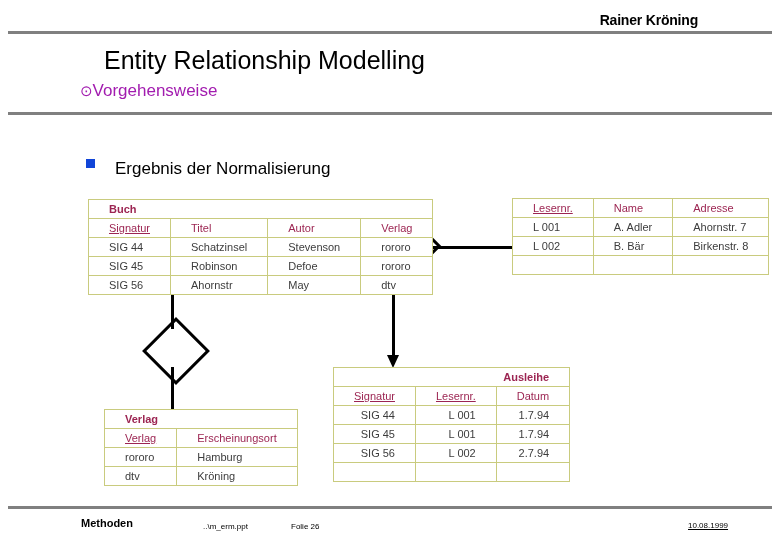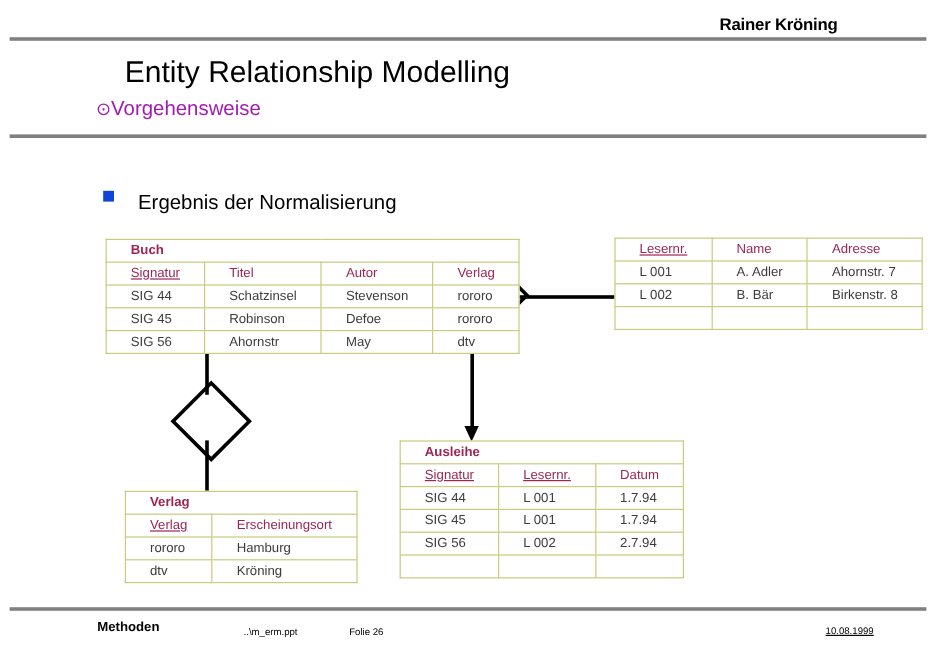--- a/index.html
+++ b/index.html
@@ -104,21 +104,21 @@
     text-decoration: underline;
   }
   .er-table td.key-val {
     margin-left: 12px;
   }
   .er-table td.empty-cell { color: transparent; }
 
   
   #table-buch     { left: 88px;  top: 199px; }
   #table-leser    { left: 512px; top: 198px; }
-  #table-ausleihe { left: 333px; top: 367px; }
+  #table-ausleihe { left: 333px; top: 367px; text-align: right; }
   #table-verlag   { left: 104px; top: 409px; }
 
   
   .line-h, .line-v {
     position: absolute;
     background: #000000;
   }
   .line-h { height: 3px; }
   .line-v { width: 3px; }
 

